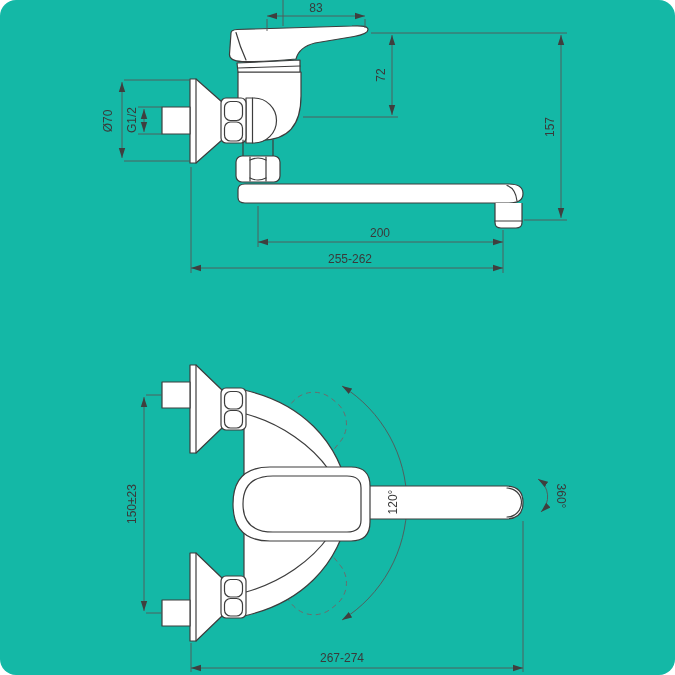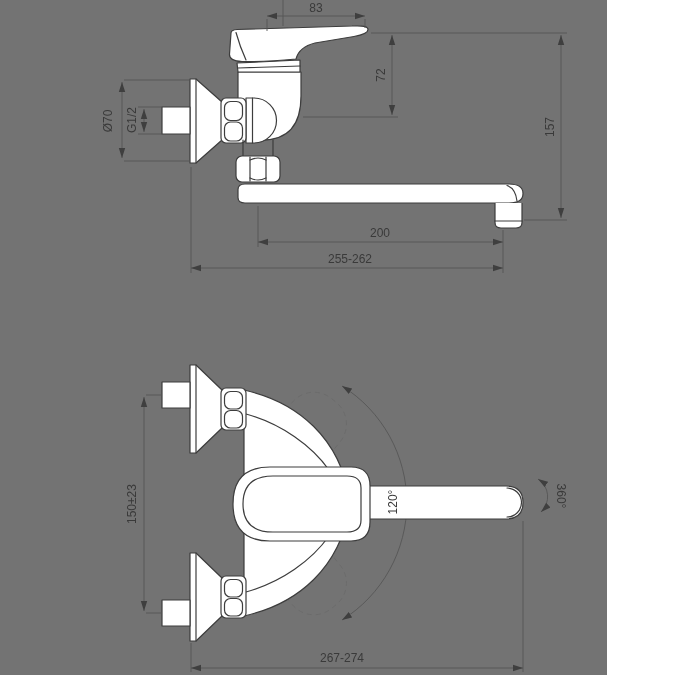--- a/index.html
+++ b/index.html
@@ -1,17 +1,17 @@
 <!DOCTYPE html>
 <html><head>
 <meta charset="utf-8">
 <style>
   html,body{margin:0;padding:0;background:#ffffff;}
-  .sheet{position:relative;width:607px;height:675px;background:#737373;overflow:hidden;
-         font-family:"Liberation Sans",sans-serif;}
+  .sheet{position:relative;width:675px;height:675px;background:#14b8a6;overflow:hidden;
+         font-family:"Liberation Sans",sans-serif;border-radius:16px;}
   svg{position:absolute;left:0;top:0;}
   svg text{font-family:"Liberation Sans",sans-serif;font-size:12px;fill:#3a3a3a;}
   .obj {fill:none;stroke:#3d3d3d;stroke-width:1.2;stroke-linejoin:round;stroke-linecap:round;}
   .objf{fill:#ffffff;stroke:#3d3d3d;stroke-width:1.2;stroke-linejoin:round;}
   .dim {fill:none;stroke:#565656;stroke-width:0.9;}
   .dash{fill:none;stroke:#6b6b6b;stroke-width:0.9;stroke-dasharray:5 4;}
 </style>
 </head>
 <body>
 

